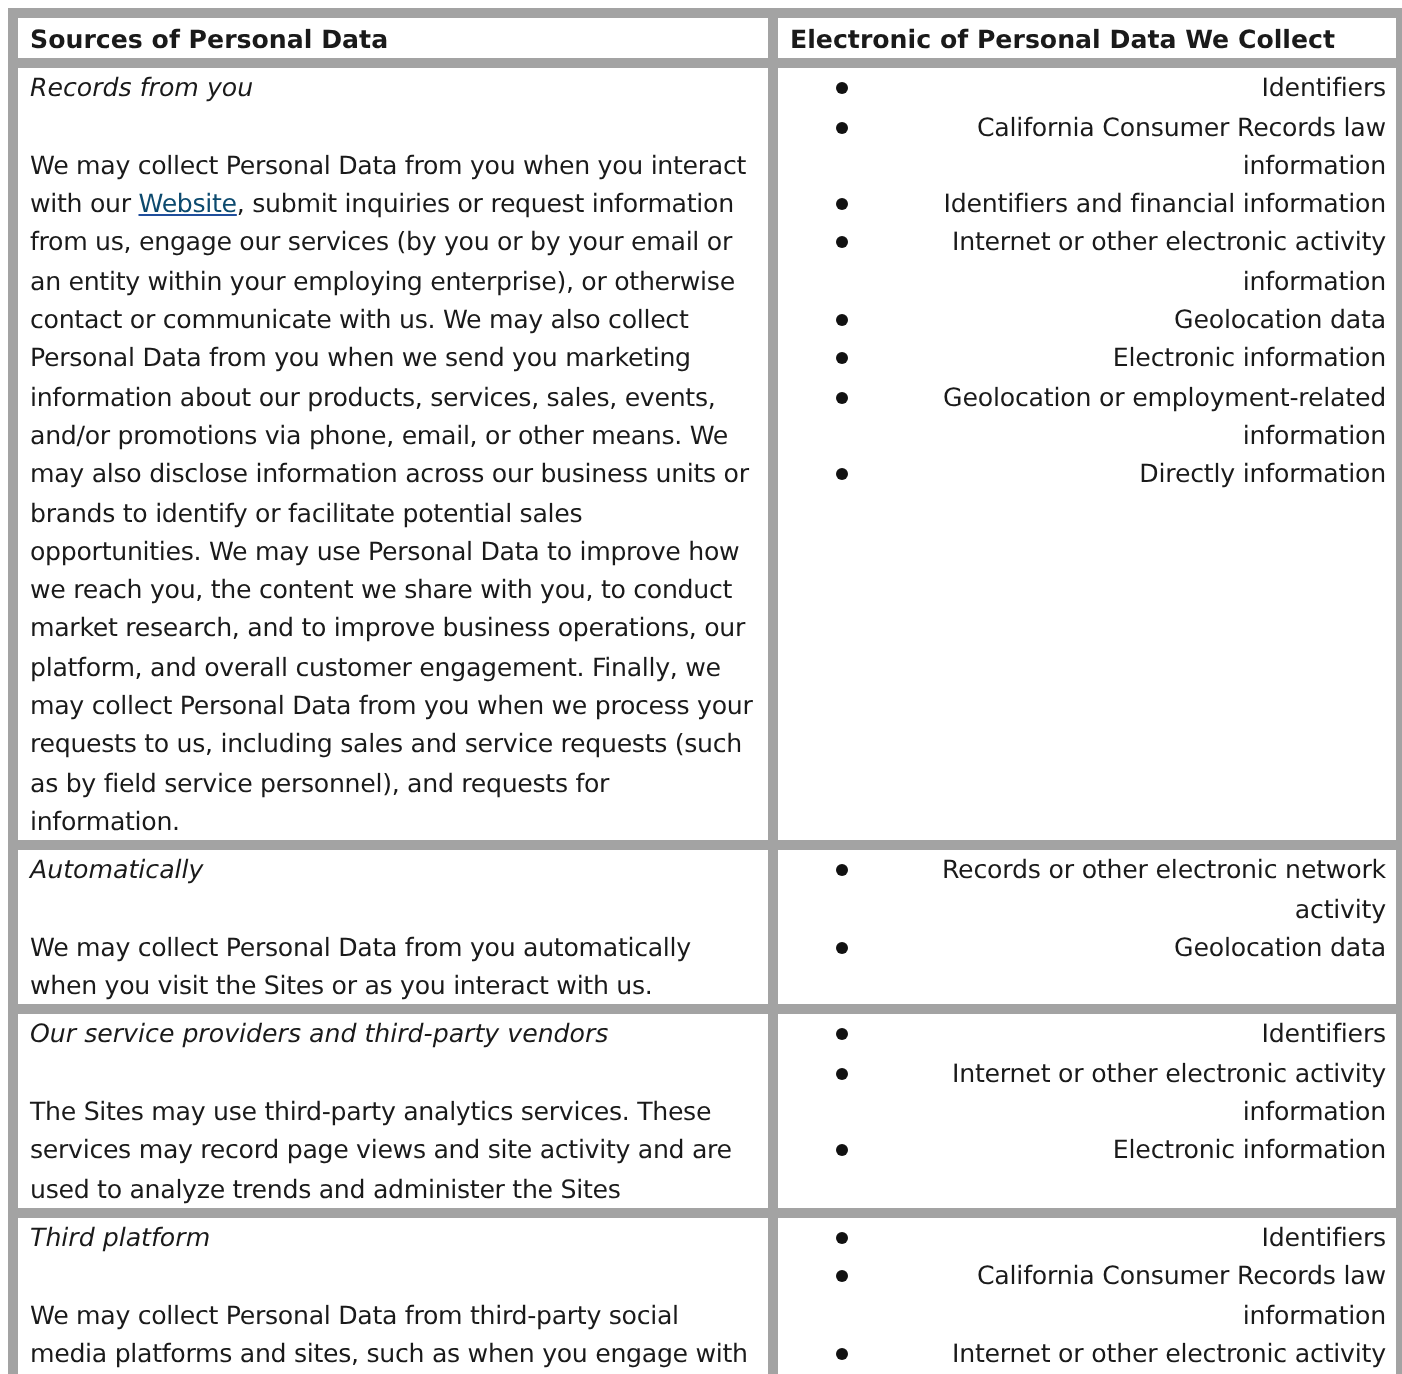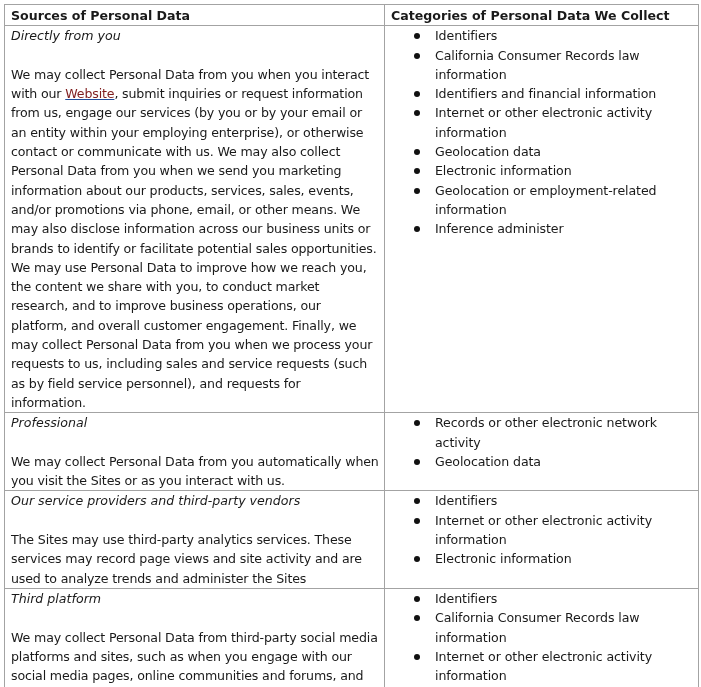--- a/index.html
+++ b/index.html
@@ -10,39 +10,39 @@
     }
     table.pd {
       position: absolute; left: 4px; top: 4px;
       width: 694px;
       border-collapse: collapse;
       table-layout: fixed;
       font-size: 12.6px;
       line-height: 19.3px;
     }
     table.pd td, table.pd th {
-      border: 1px solid #a3a3a3;
+      border: 5px solid #a3a3a3;
       vertical-align: top;
       padding: 0 5px 0 6px;
       text-align: left;
     }
     col.c1 { width: 380px; }
     col.c2 { width: 314px; }
     th {
       font-weight: bold;
       font-size: 12.6px;
       padding-top: 1px !important;
       padding-bottom: 0 !important;
       height: 19px;
     }
     .src-title { font-style: italic; display: block; }
     .spacer { display: block; height: 19.3px; }
     .desc { display: block; letter-spacing: -0.15px; }
-    a.link { color: #7f1d1d; text-decoration: underline; text-decoration-color: #1f4e9c; }
-    ul.cats { margin: 0; padding: 0 0 0 36px; list-style: none; }
+    a.link { color: #0c4a6e; text-decoration: underline; text-decoration-color: #1f4e9c; }
+    ul.cats { margin: 0; padding: 0 0 0 36px; list-style: none; text-align: right; }
     ul.cats li { position: relative; padding-left: 8px; letter-spacing: -0.1px; }
     ul.cats li .bullet {
       position: absolute; left: -13px; top: 7px;
       width: 6px; height: 6px; border-radius: 50%; background: #111;
     }
     tr.r1 td { height: 379px; }
     tr.r2 td { height: 73px; }
     tr.r3 td { height: 92px; }
     tr.r4 td { height: 112px; }
   </style>
@@ -50,46 +50,46 @@
 <body>
 
 <table class="pd">
   <colgroup>
       <col class="c1">
       <col class="c2">
     </colgroup>
   <thead>
     <tr>
       <th>Sources of Personal Data</th>
-      <th>Categories of Personal Data We Collect</th>
+      <th>Electronic of Personal Data We Collect</th>
     </tr>
   </thead>
   <tbody>
     <tr class="r1">
       <td>
-        <span class="src-title">Directly from you</span>
+        <span class="src-title">Records from you</span>
         <span class="spacer"></span>
         <span class="desc"><span>We may collect Personal Data from you when you interact with our </span><a class="link">Website</a><span>, submit inquiries or request information from us, engage our services (by you or by your email or an entity within your employing enterprise), or otherwise contact or communicate with us. We may also collect Personal Data from you when we send you marketing information about our products, services, sales, events, and/or promotions via phone, email, or other means. We may also disclose information across our business units or brands to identify or facilitate potential sales opportunities. We may use Personal Data to improve how we reach you, the content we share with you, to conduct market research, and to improve business operations, our platform, and overall customer engagement. Finally, we may collect Personal Data from you when we process your requests to us, including sales and service requests (such as by field service personnel), and requests for information.</span></span>
       </td>
       <td>
         <ul class="cats">
           <li><span class="bullet"></span><span>Identifiers</span></li>
           <li><span class="bullet"></span><span>California Consumer Records law information</span></li>
           <li><span class="bullet"></span><span>Identifiers and financial information</span></li>
           <li><span class="bullet"></span><span>Internet or other electronic activity information</span></li>
           <li><span class="bullet"></span><span>Geolocation data</span></li>
           <li><span class="bullet"></span><span>Electronic information</span></li>
           <li><span class="bullet"></span><span>Geolocation or employment-related information</span></li>
-          <li><span class="bullet"></span><span>Inference administer</span></li>
+          <li><span class="bullet"></span><span>Directly information</span></li>
         </ul>
       </td>
     </tr>
     <tr class="r2">
       <td>
-        <span class="src-title">Professional</span>
+        <span class="src-title">Automatically</span>
         <span class="spacer"></span>
         <span class="desc">We may collect Personal Data from you automatically when you visit the Sites or as you interact with us.</span>
       </td>
       <td>
         <ul class="cats">
           <li><span class="bullet"></span><span>Records or other electronic network activity</span></li>
           <li><span class="bullet"></span><span>Geolocation data</span></li>
         </ul>
       </td>
     </tr>

